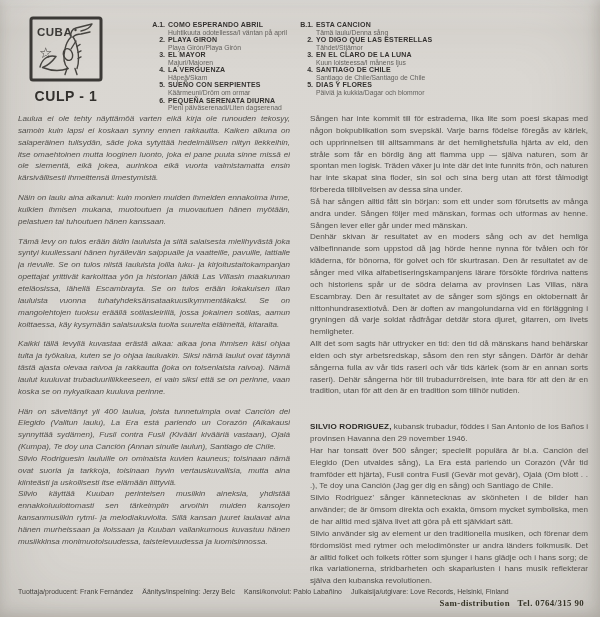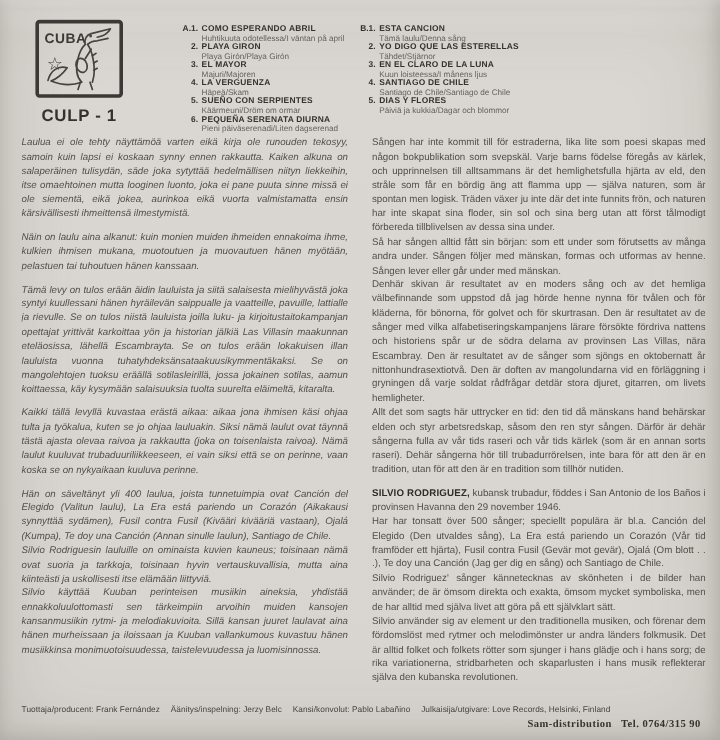--- a/index.html
+++ b/index.html
@@ -26,21 +26,21 @@
   .tbody{min-width:0;}
   .ttitle{display:block;font-size:7px;font-weight:bold;letter-spacing:.2px;line-height:7.7px;color:#343230;white-space:nowrap;}
   .ttrans{display:block;font-size:6.8px;line-height:7.4px;color:#64625e;white-space:nowrap;}
   
   .columns{position:absolute;left:18px;top:113px;width:570px;height:474px;display:flex;}
   .col{overflow:hidden;font-size:8.1px;line-height:11.85px;text-align:justify;color:#514f4b;}
   .col-left{width:272px;margin-right:20px;font-style:italic;}
   .col-right{width:278px;}
   .col p{margin:0;}
   .col p.gap{margin-bottom:8px;}
-  .col p.gap-top{margin-top:8px;}
+  .col p.gap-top{margin-top:24px;}
   .col b{color:#2e2c29;letter-spacing:.15px;}
   
   .credits{position:absolute;left:18px;right:16px;top:588px;}
   .credits-line{font-size:6.9px;letter-spacing:.05px;color:#45433f;white-space:nowrap;}
   .cl{font-weight:normal;}
   .cv{margin-right:7px;}
   .distribution{margin-top:2.5px;text-align:right;font-family:"Liberation Serif", serif;font-weight:bold;font-size:8.8px;letter-spacing:.4px;color:#363428;white-space:pre;}
 </style>
 </head>
 <body>

